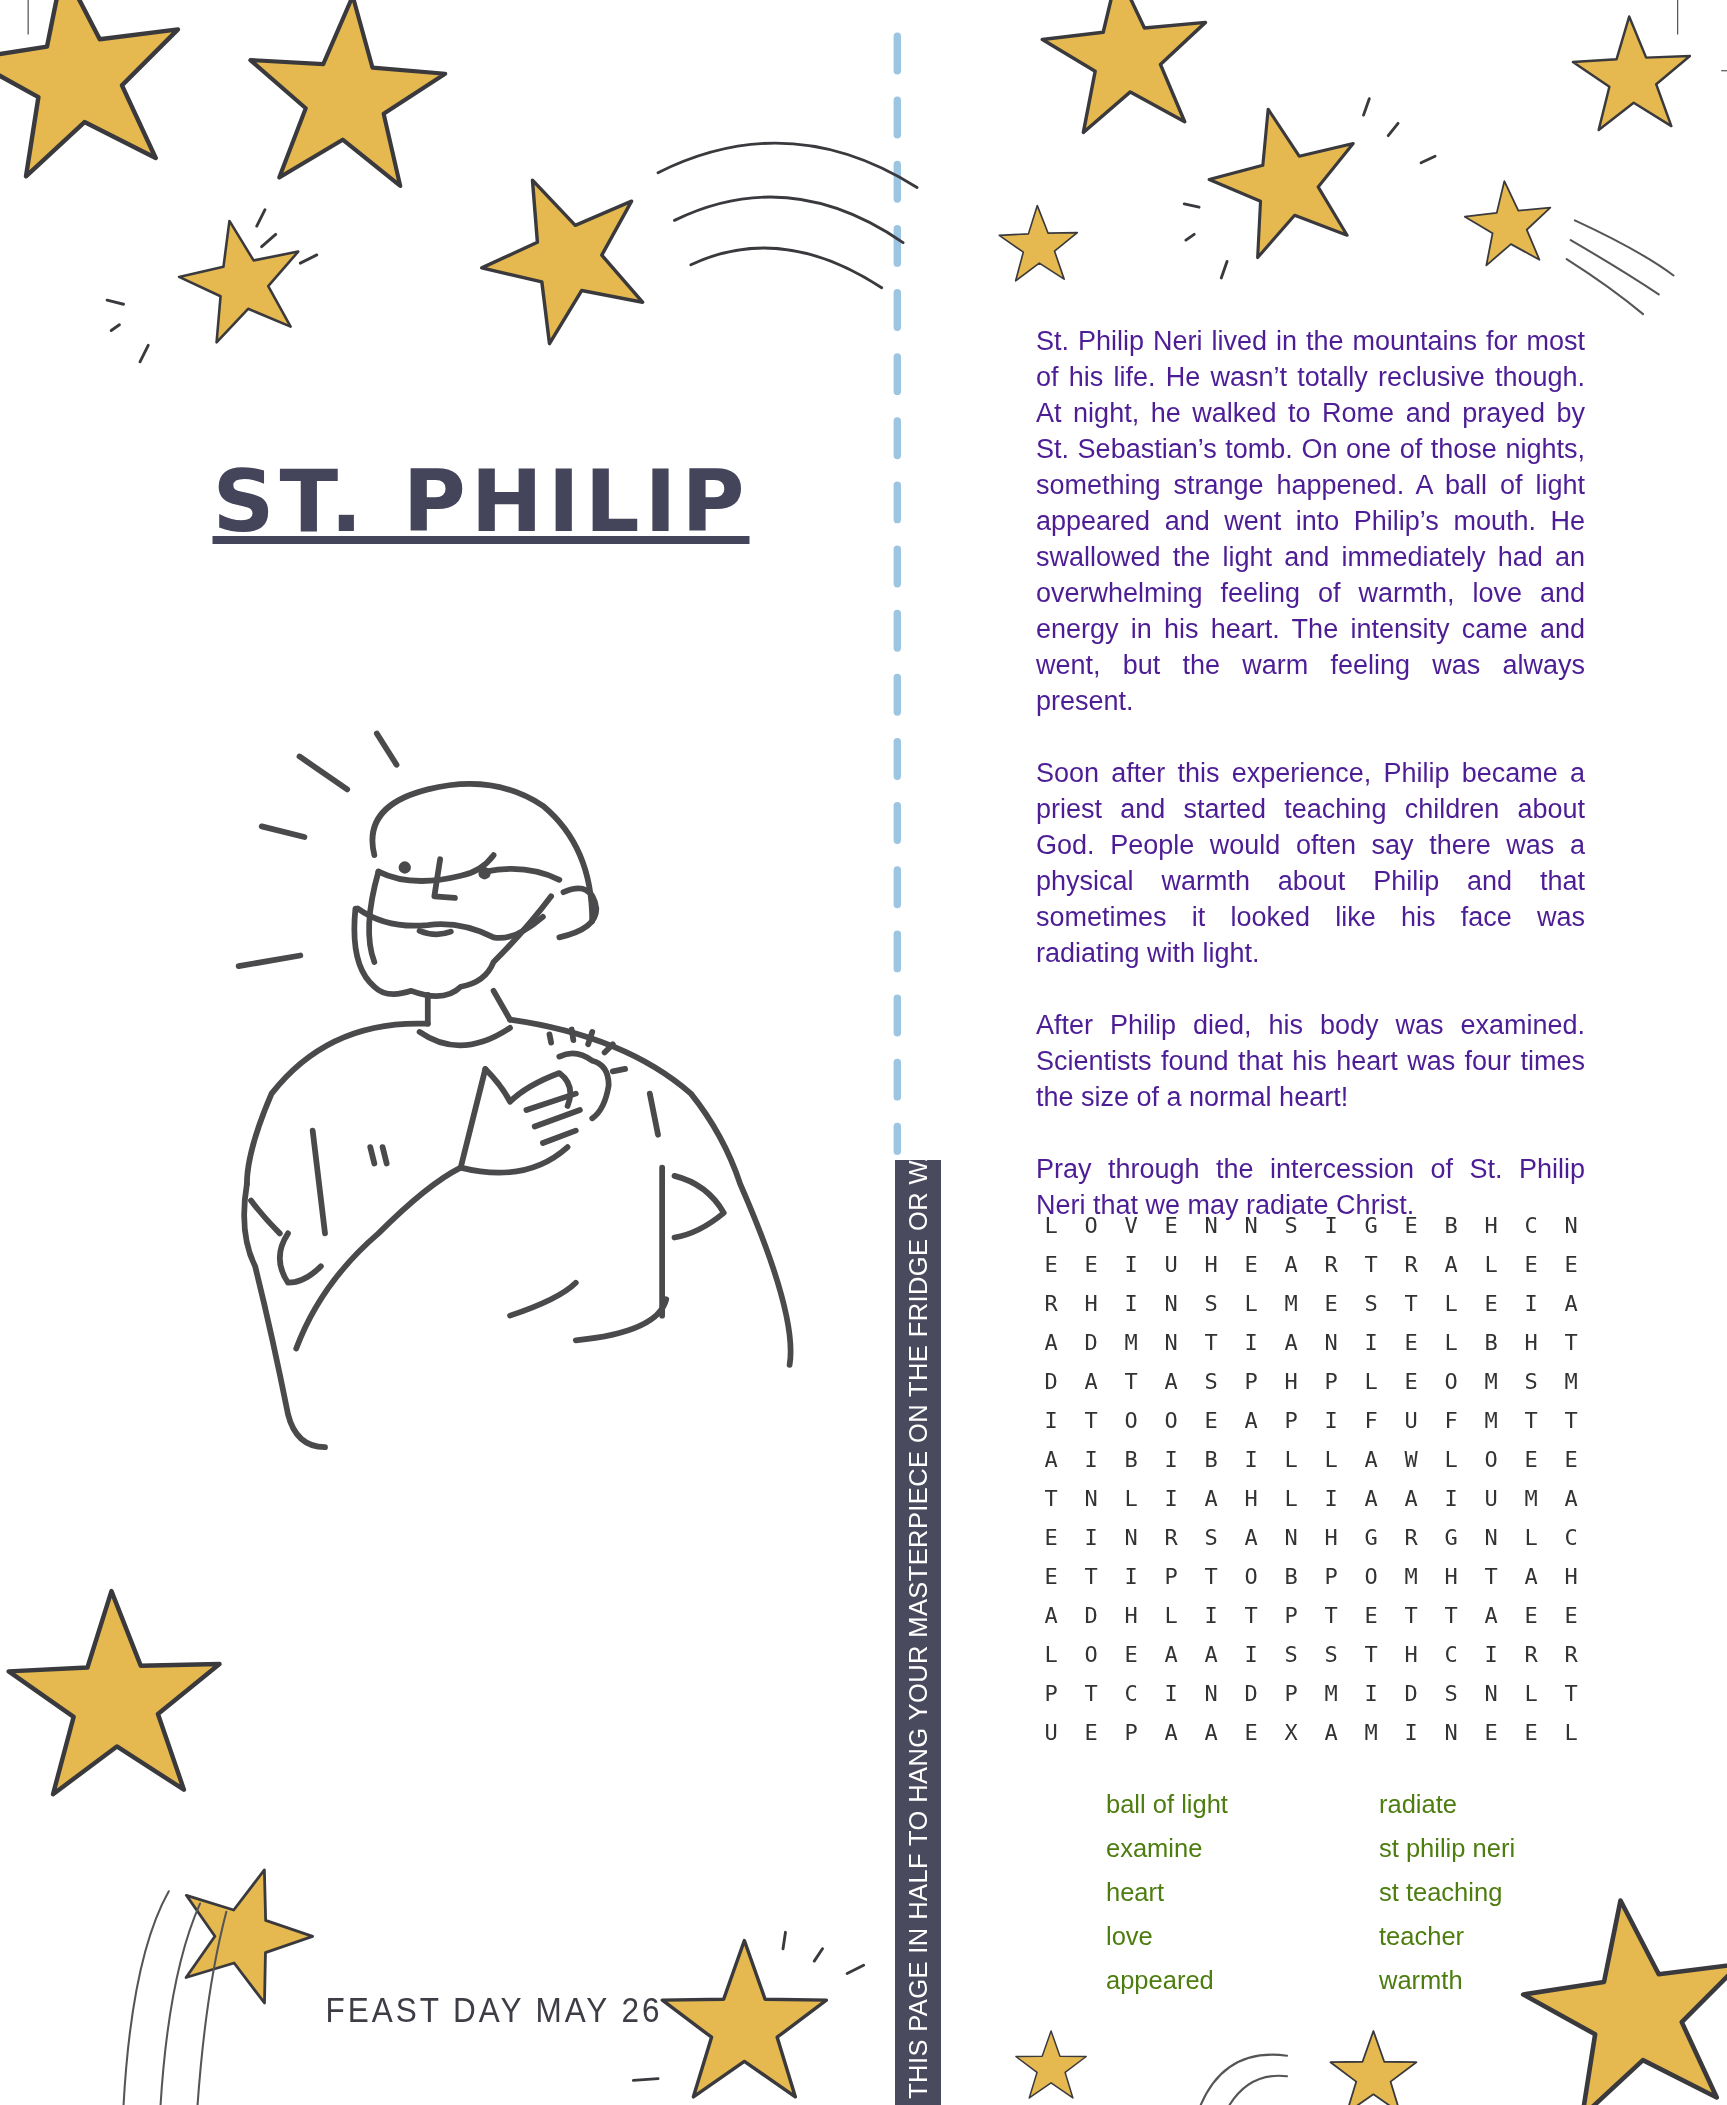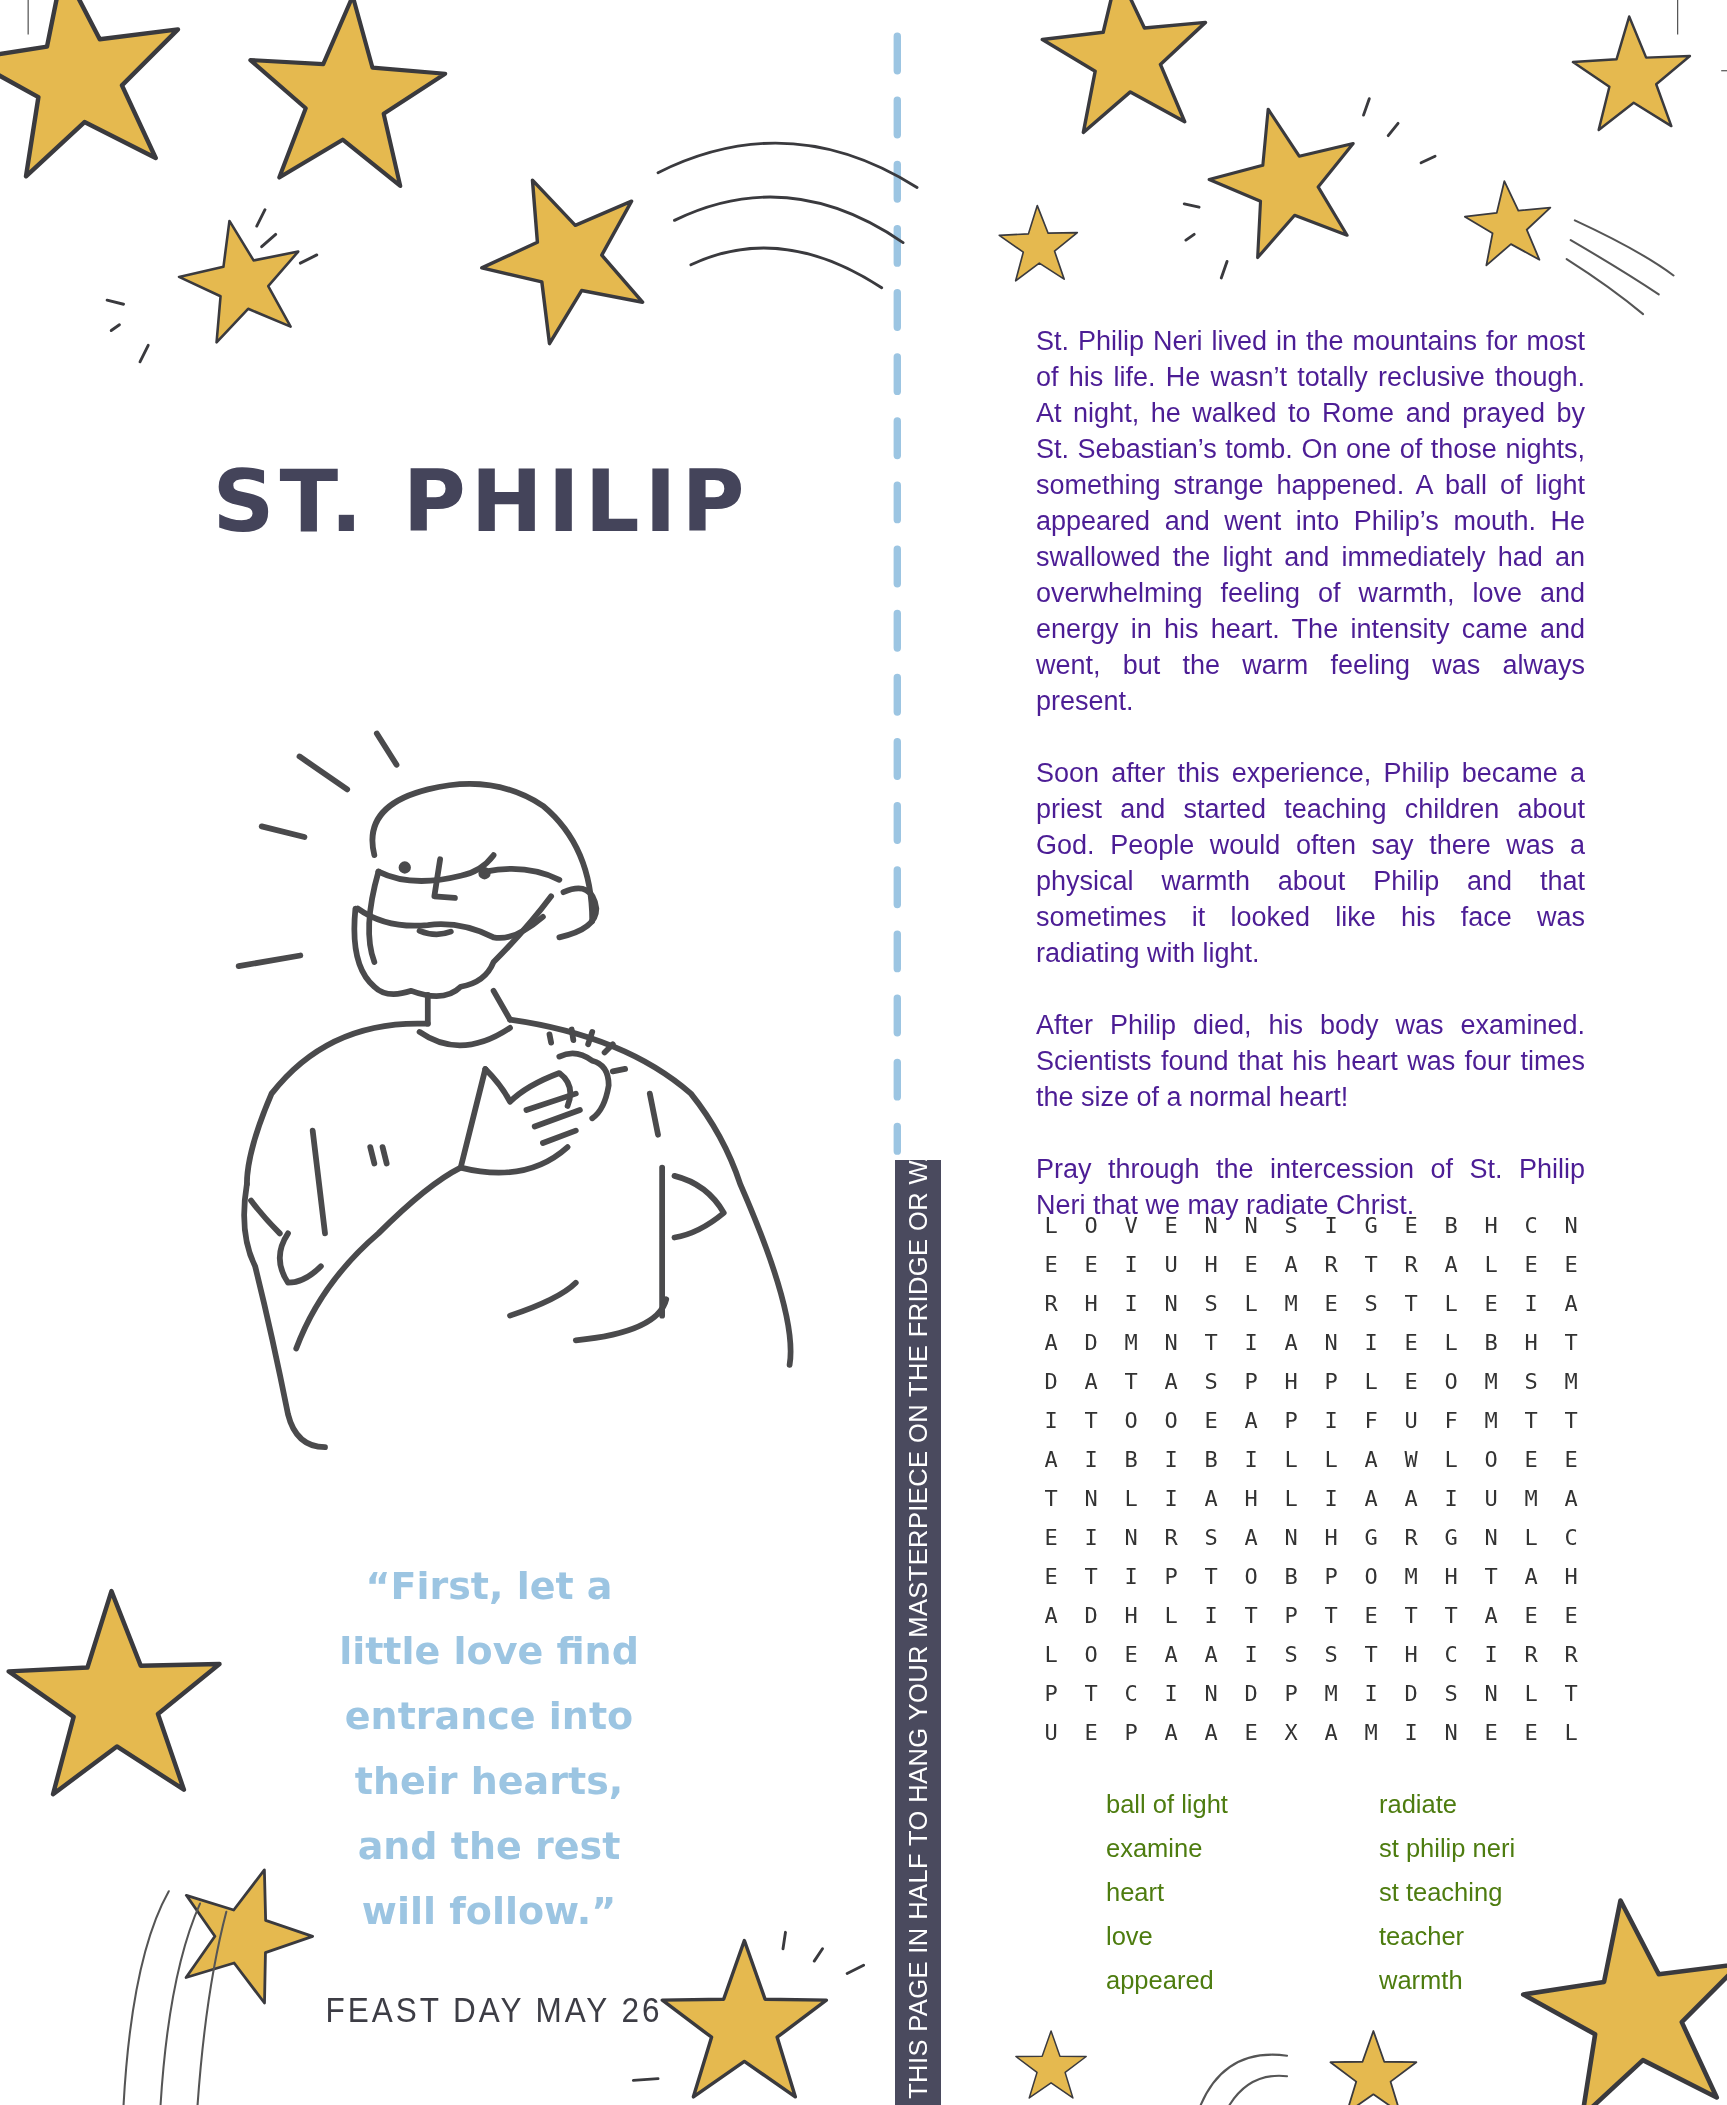--- a/index.html
+++ b/index.html
@@ -3,21 +3,21 @@
 <meta charset="utf-8">
 <style>
   html, body { margin: 0; padding: 0; background: #ffffff; }
   body { width: 1728px; height: 2105px; position: relative; overflow: hidden; }
   .page { position: absolute; left: 0; top: 0; width: 1728px; height: 2105px; background: #fff; }
   svg.art { position: absolute; left: 0; top: 0; }
   .title {
     position: absolute; left: 148px; top: 448px; width: 666px;
     text-align: center; color: #44445a;
     font-family: "DejaVu Sans", sans-serif; font-weight: bold;
-    font-size: 86px; line-height: 107px; letter-spacing: 5px;
+    font-size: 86px; line-height: 107px; letter-spacing: 5px; text-decoration: underline;
   }
   .quote {
     position: absolute; left: 271px; top: 1554px; width: 436px;
     text-align: center; color: #9cc5e2;
     font-family: "DejaVu Sans", sans-serif; font-weight: bold;
     font-size: 38px; line-height: 65px;
   }
   .feast {
     position: absolute; left: 280px; top: 1990px; width: 428px;
     text-align: center; color: #3d3d45;
@@ -155,28 +155,20 @@
       <path d="M790,1330 L800,1380 M805,1420 L805,1600 M820,1430 Q860,1440 880,1475 Q850,1500 820,1505"></path>
       <path d="M305,1460 Q320,1480 340,1500 M350,1500 Q330,1530 350,1560 Q370,1560 390,1540"></path>
       <path d="M700,1630 Q800,1620 810,1580 M620,1600 Q680,1580 700,1560"></path>
     </g>
   </svg>
 
   <div class="title">
     <div>ST. PHILIP</div>
   </div>
 
-  <div class="quote">
-    <div>“First, let a</div>
-    <div>little love find</div>
-    <div>entrance into</div>
-    <div>their hearts,</div>
-    <div>and the rest</div>
-    <div>will follow.”</div>
-  </div>
 
   <div class="feast">FEAST DAY MAY 26</div>
 
   <div class="cut-strip"></div>
   <div class="cut-text">CUT THIS PAGE IN HALF TO HANG YOUR MASTERPIECE ON THE FRIDGE OR WALL!</div>
 
   <div class="story">
     <p>St. Philip Neri lived in the mountains for most of his life. He wasn’t totally reclusive though. At night, he walked to Rome and prayed by St. Sebastian’s tomb. On one of those nights, something strange happened. A ball of light appeared and went into Philip’s mouth. He swallowed the light and immediately had an overwhelming feeling of warmth, love and energy in his heart. The intensity came and went, but the warm feeling was always present.</p>
     <p>Soon after this experience, Philip became a priest and started teaching children about God. People would often say there was a physical warmth about Philip and that sometimes it looked like his face was radiating with light.</p>
     <p>After Philip died, his body was examined. Scientists found that his heart was four times the size of a normal heart!</p>

